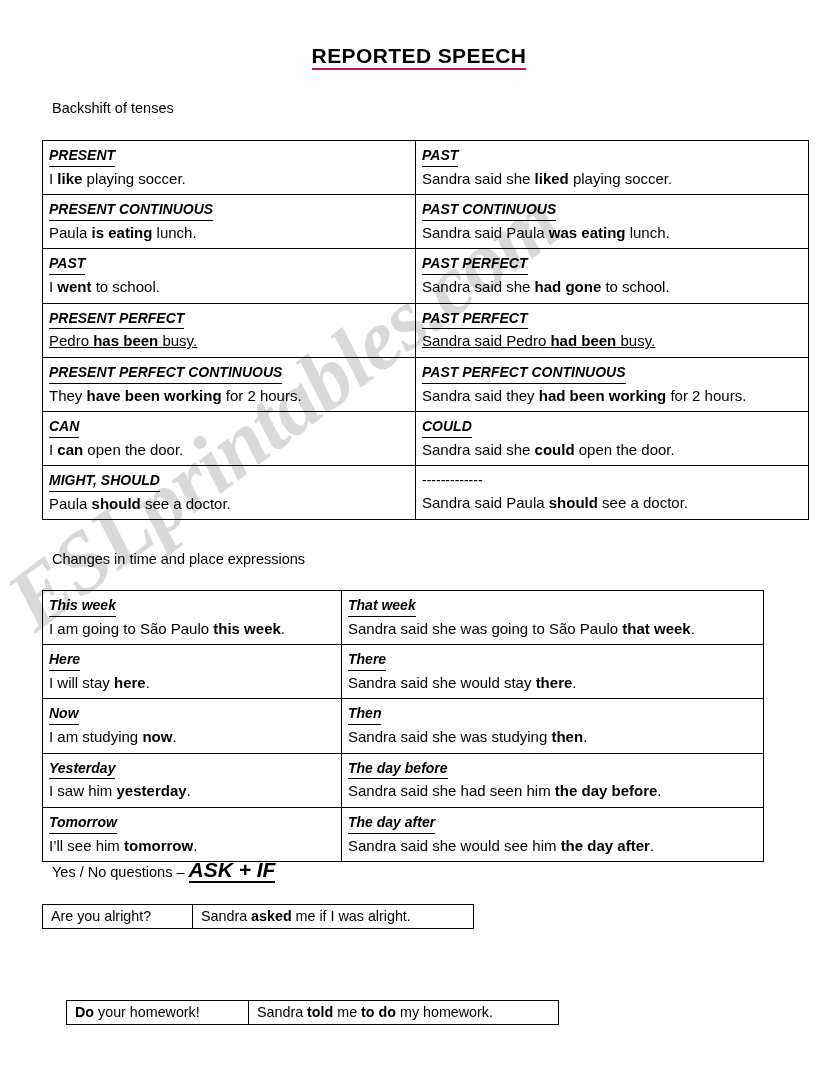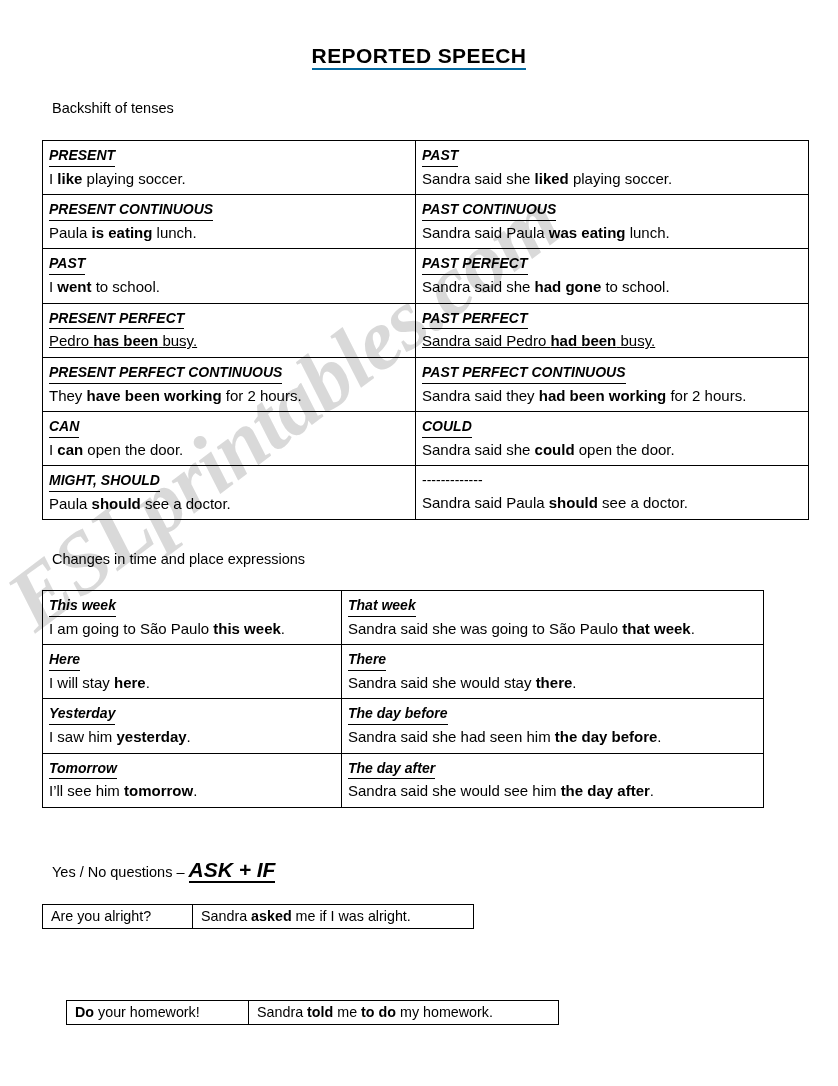--- a/index.html
+++ b/index.html
@@ -55,21 +55,21 @@
     position: absolute;
     left: 0;
     top: 44px;
     width: 838px;
     text-align: center;
     font-size: 21px;
     font-weight: bold;
     letter-spacing: 0.4px;
   }
   .title span {
-    border-bottom: 2px solid #0369a1;
+    border-bottom: 2px solid #be185d;
     padding-bottom: 1px;
   }
 
   .section-label {
     position: absolute;
     font-size: 14.5px;
     font-weight: normal;
     white-space: nowrap;
   }
   .section-label .emph {
@@ -191,20 +191,24 @@
     <tbody id="changes-body">
         <tr style="height: 40px;">
           <td><span class="hdr">This week</span><span class="sent"><span>I am going to São Paulo </span><b>this week</b><span>.</span></span></td>
           <td><span class="hdr">That week</span><span class="sent"><span>Sandra said she was going to São Paulo </span><b>that week</b><span>.</span></span></td>
         </tr>
         <tr style="height: 40px;">
           <td><span class="hdr">Here</span><span class="sent"><span>I will stay </span><b>here</b><span>.</span></span></td>
           <td><span class="hdr">There</span><span class="sent"><span>Sandra said she would stay </span><b>there</b><span>.</span></span></td>
         </tr>
         <tr style="height: 40px;">
+          <td><span class="hdr">Now</span><span class="sent"><span>I am studying </span><b>now</b><span>.</span></span></td>
+          <td><span class="hdr">Then</span><span class="sent"><span>Sandra said she was studying </span><b>then</b><span>.</span></span></td>
+        </tr>
+        <tr style="height: 40px;">
           <td><span class="hdr">Yesterday</span><span class="sent"><span>I saw him </span><b>yesterday</b><span>.</span></span></td>
           <td><span class="hdr">The day before</span><span class="sent"><span>Sandra said she had seen him </span><b>the day before</b><span>.</span></span></td>
         </tr>
         <tr style="height: 40px;">
           <td><span class="hdr">Tomorrow</span><span class="sent"><span>I’ll see him </span><b>tomorrow</b><span>.</span></span></td>
           <td><span class="hdr">The day after</span><span class="sent"><span>Sandra said she would see him </span><b>the day after</b><span>.</span></span></td>
         </tr>
       </tbody>
   </table>
 

